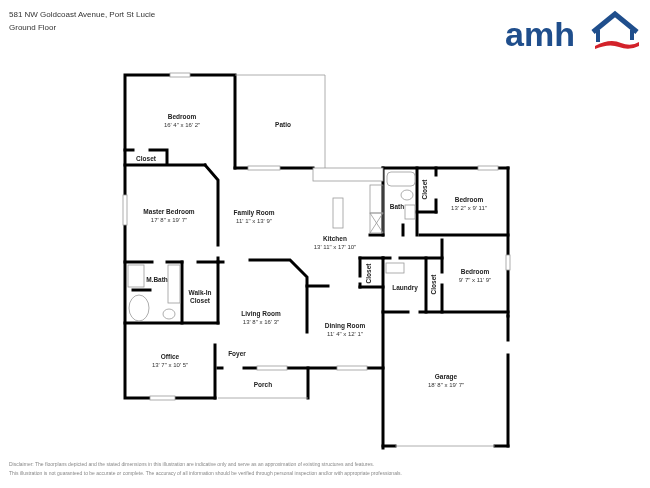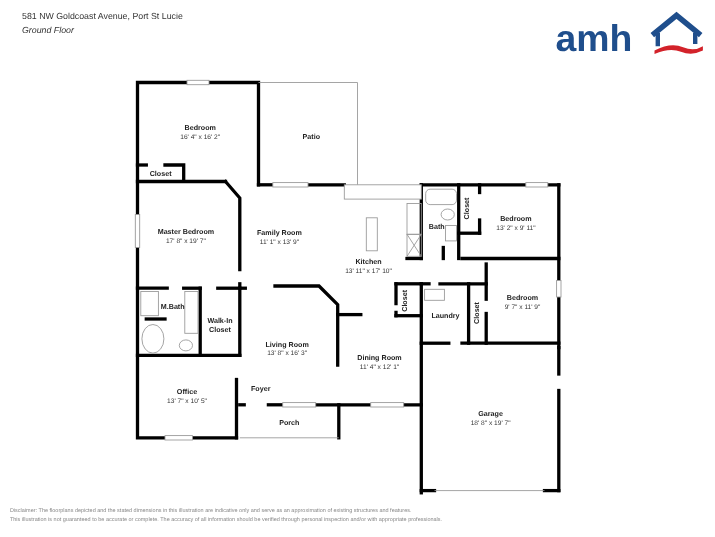--- a/index.html
+++ b/index.html
@@ -1,30 +1,30 @@
 <!DOCTYPE html>
 <html><head>
 <meta charset="utf-8">
 <style>
   html, body { margin:0; padding:0; background:#ffffff; }
   body { width:650px; height:488px; position:relative; overflow:hidden; font-family:"Liberation Sans", sans-serif; color:#222; }
-  .hdr { position:absolute; left:20px; font-size:8px; color:#333; line-height:11px; }
+  .hdr { position:absolute; left:9px; font-size:8px; color:#333; line-height:11px; }
   .logo { position:absolute; left:505px; top:8px; width:135px; height:45px; }
   .plan { position:absolute; left:0; top:0; width:650px; height:488px; }
   .lbl { position:absolute; text-align:center; transform:translateX(-50%); white-space:nowrap; line-height:8px; }
   .lbl .n { font-size:6.5px; font-weight:bold; color:#222; display:block; }
   .lbl .d { font-size:6px; color:#333; display:block; }
   .vlbl { position:absolute; font-size:6.5px; font-weight:bold; transform:rotate(-90deg); transform-origin:center; white-space:nowrap; }
   .disc { position:absolute; left:9px; font-size:5px; color:#888; line-height:9px; white-space:nowrap; }
 </style>
 </head>
 <body>
 
 <div class="hdr" style="top:9px;">581 NW Goldcoast Avenue, Port St Lucie</div>
-<div class="hdr" style="top:22px;font-style:italic;">Ground Floor</div>
+<div class="hdr" style="top:22px;">Ground Floor</div>
 
 <svg class="logo" viewBox="0 0 135 45">
   <text x="0" y="38" font-family="Liberation Sans, sans-serif" font-weight="bold" font-size="34" fill="#1f4e8c">amh</text>
   <g>
     <polyline points="88,24 110,6 132,24" fill="none" stroke="#1f4e8c" stroke-width="5"></polyline>
     <line x1="93" y1="22" x2="93" y2="34" stroke="#1f4e8c" stroke-width="4"></line>
     <line x1="127" y1="22" x2="127" y2="32" stroke="#1f4e8c" stroke-width="4"></line>
     <path d="M90,38 Q105,30 116,35 Q126,39 134,34 L134,38 Q124,43 114,39 Q104,35 90,41 Z" fill="#d3222a"></path>
   </g>
 </svg>

